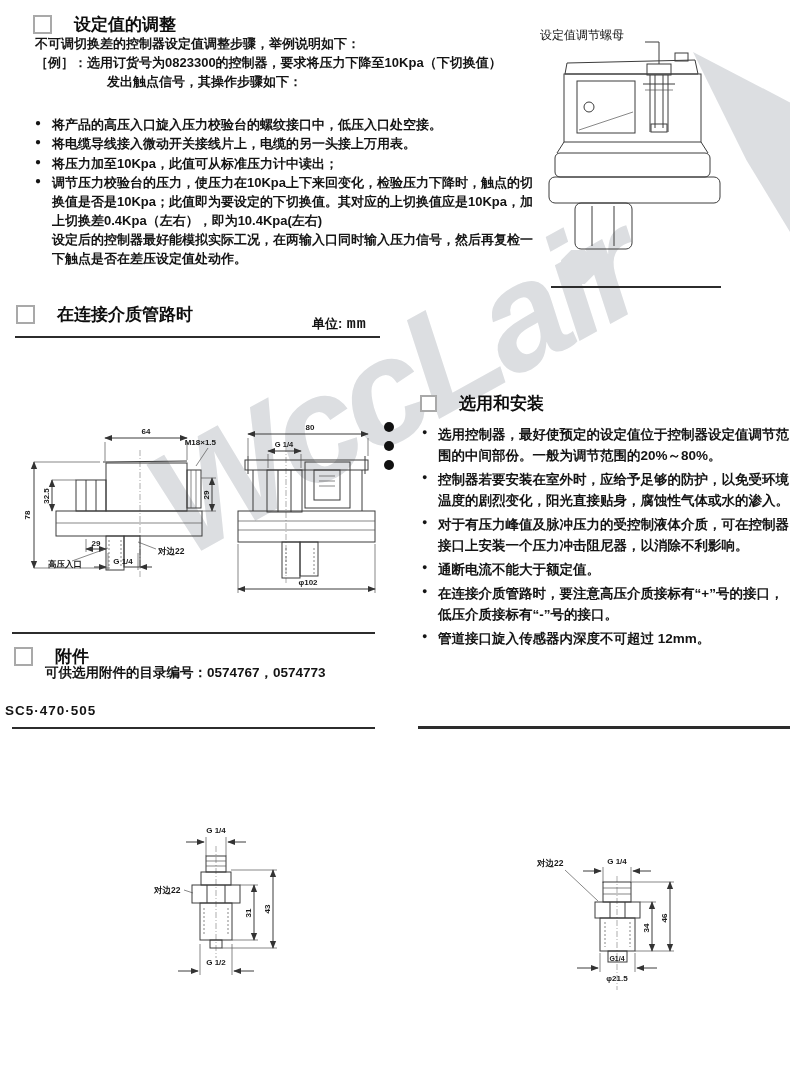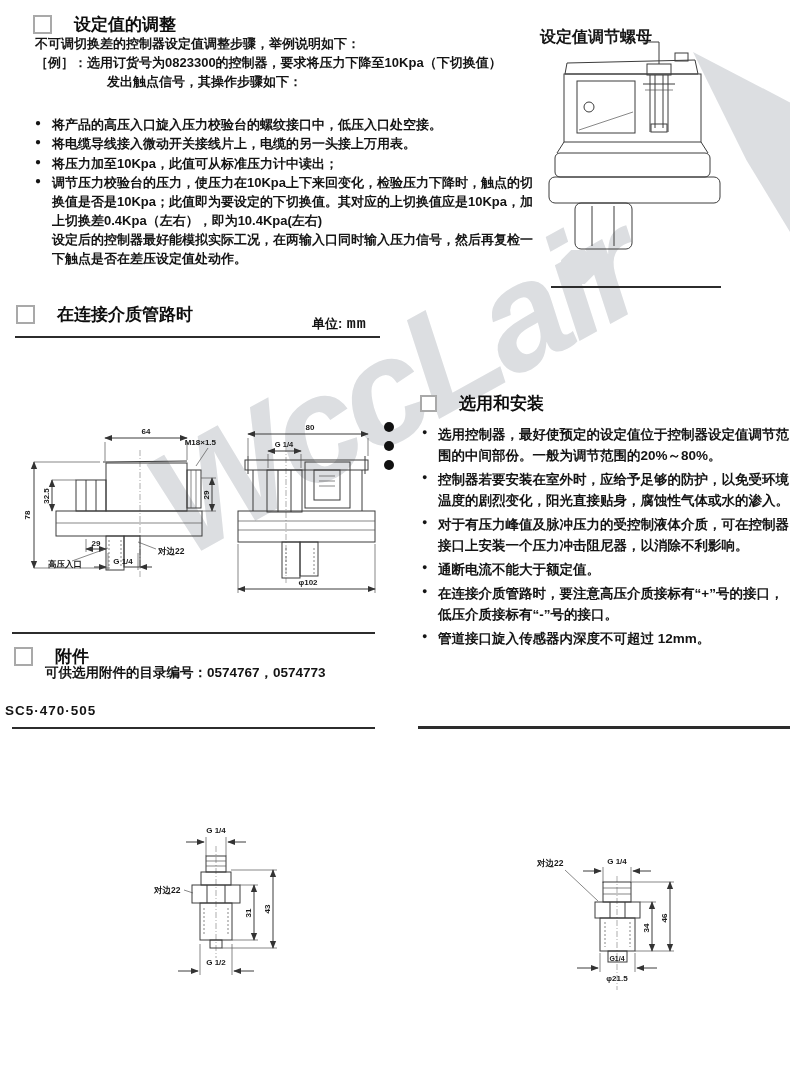--- a/index.html
+++ b/index.html
@@ -36,21 +36,21 @@
   .bullets1 li { padding-left:17px; position:relative; }
   .bullets1 li::before { content:"●"; position:absolute; left:0; top:1px; font-size:10px; }
   .closing { margin-left:17px; }
   .indent2 { margin-left:72px; }
 
   .bodytext2 { font-size:13.5px; font-weight:600; line-height:1.56; }
   .bullets2 { list-style:none; margin-top:9px; }
   .bullets2 li { padding-left:18px; position:relative; margin-bottom:3px; }
   .bullets2 li::before { content:"●"; position:absolute; left:2px; top:1px; font-size:9px; }
 
-  .figlabel { font-size:16px; font-weight:bold; }
+  .figlabel { font-size:12px; font-weight:normal; }
   .unitwrap { font-weight:bold; }
   .unitwrap .u1 { font-size:13px; }
   .unitwrap .u2 { font-size:15px; font-family:"Liberation Mono","DejaVu Sans Mono",monospace; letter-spacing:1px; }
 
   .dotcol span { display:block; width:10px; height:10px; border-radius:50%; background:#111; margin:0 0 9px 0; }
 
   svg { display:block; }
   svg .ln { stroke:#3c3c3c; stroke-width:1; fill:none; }
   svg .thin { stroke:#555; stroke-width:0.7; fill:none; }
   svg .cl { stroke:#777; stroke-width:0.6; fill:none; stroke-dasharray:6 2 1 2; }

